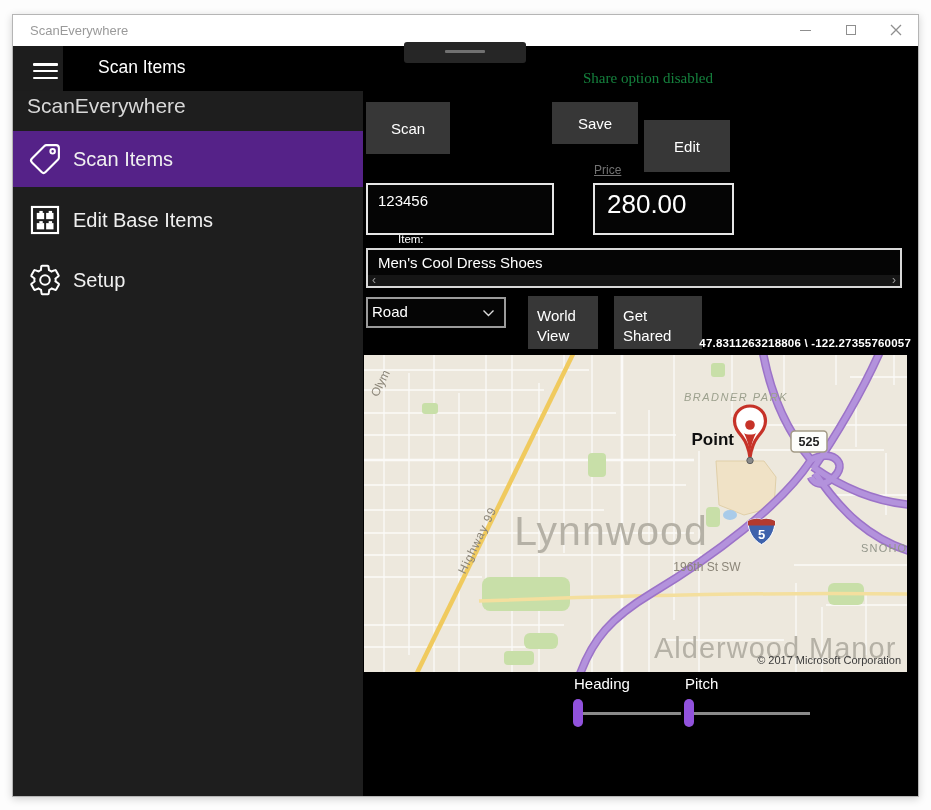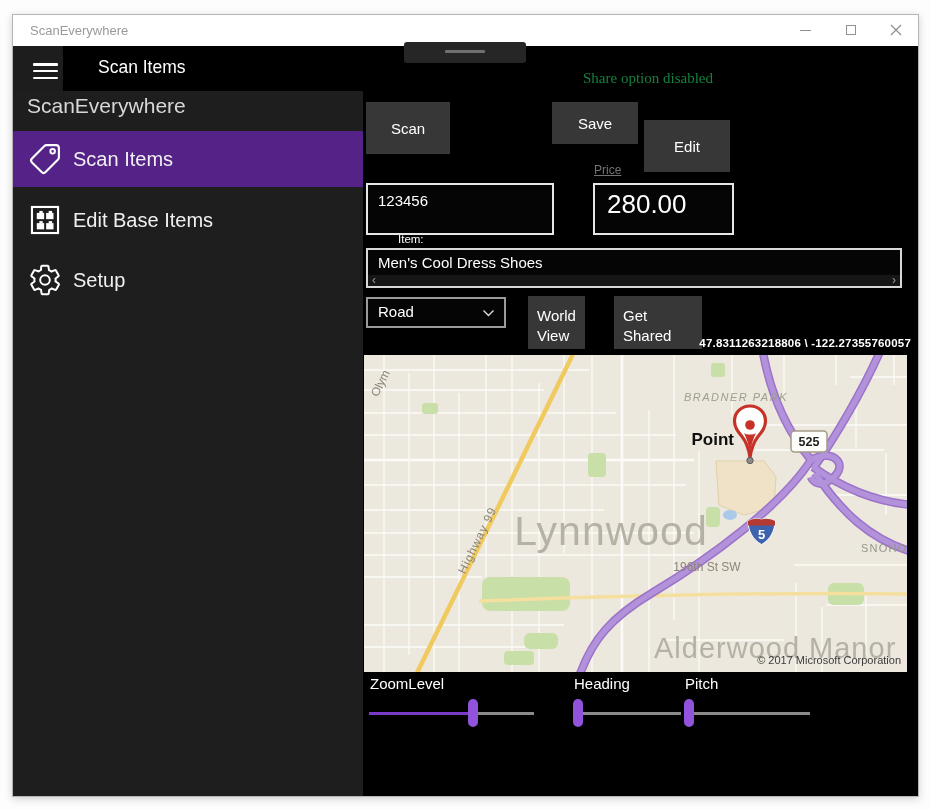--- a/index.html
+++ b/index.html
@@ -48,21 +48,21 @@
   .barcode-field { left:353px; top:137px; width:188px; height:52px; border:2px solid #e6e6e6; font-size:15px; padding:7px 10px; }
   .price-label { position:absolute; left:581px; top:117px; font-size:12px; color:#737373;text-decoration:underline; }
   .price-field { left:580px; top:137px; width:141px; height:52px; border:2px solid #e6e6e6; font-size:26px; padding:4px 12px; }
   .item-label { position:absolute; left:353px; top:187px; font-size:11.5px; color:#fff;margin-left:32px; }
   .item-field { left:353px; top:202px; width:536px; height:40px; border:2px solid #d8d8d8; font-size:15px; padding:4px 10px; }
   .item-scrollbar { position:absolute; left:0; bottom:0; width:100%; height:11px; background:#161616; color:#9a9a9a; }
   .item-scrollbar .arr { position:absolute; top:-2px; font-size:12px; line-height:14px; cursor:pointer; }
   .item-scrollbar .arr.l { left:4px; } .item-scrollbar .arr.r { right:4px; }
 
   .combo { position:absolute; left:353px; top:251px; width:140px; height:31px; background:#050505; border:2px solid #9b9b9b;
-           color:#fff; font-size:15px; padding-left:10px; line-height:26px; cursor:pointer; }
+           color:#fff; font-size:15px; padding-left:4px; line-height:26px; cursor:pointer; }
   .combo svg { position:absolute; right:9px; top:10px; }
 
   .coords { position:absolute; right:7px; top:291px; font-size:11.5px; font-weight:bold; color:#fff; letter-spacing:.2px; }
 
   .mapbox { position:absolute; left:351px; top:309px; width:543px; height:317px; cursor:grab; }
 
   
   .slider-group { position:absolute; width:165px; }
   .slider-label { font-size:15px; color:#fff; margin-left:1px; }
   .slider { position:relative; height:28px; margin-top:7px; cursor:pointer; }
@@ -172,21 +172,21 @@
       </div>
     </div>
 
     <div class="combo">
       <span>Road</span>
       <svg width="13" height="9" viewBox="0 0 13 9">
         <polyline points="1.5,1.5 6.5,6.5 11.5,1.5" fill="none" stroke="#dcdcdc" stroke-width="1.4"></polyline>
       </svg>
     </div>
 
-    <button class="btn multiline" style="left:515px;top:250px;width:57px;height:53px">World View</button>
+    <button class="btn multiline" style="left:515px;top:250px;width:70px;height:53px">World View</button>
     <button class="btn multiline" style="left:601px;top:250px;width:88px;height:53px">Get Shared</button>
 
     <div class="coords">47.8311263218806 \ -122.27355760057</div>
 
     <div class="mapbox">
       <svg width="543" height="317" viewBox="0 0 543 317">
         <rect x="0" y="0" width="543" height="317" fill="#EDE8DD"></rect>
 
         <g stroke="#ffffff" stroke-width="1.3" opacity="0.8" fill="none">
           <path d="M20,0V317 M45,18V300 M70,0V317 M95,38V317 M122,0V255 M148,0V317 M175,28V317 M200,0V198 M228,0V317 M285,55V317 M310,0V265 M335,96V317 M368,0V62 M420,0V42 M432,228V317 M458,252V317 M472,0V30 M492,36V92 M502,238V300 M522,98V160 M530,0V30"></path>
@@ -261,28 +261,20 @@
           <path d="M386,51 c-9,0 -15.5,6.5 -15.5,15 c0,6.5 3.5,10.5 7.5,15.5 c3.5,4.5 6.5,10.5 8,21 c1.5,-10.5 4.5,-16.5 8,-21 c4,-5 7.5,-9 7.5,-15.5 c0,-8.5 -6.5,-15 -15.5,-15 z" fill="#ffffff" stroke="#C63228" stroke-width="3.2" stroke-linejoin="round"></path>
           <circle cx="386" cy="70" r="4.8" fill="#C63228"></circle>
           <path d="M380,78 C382.5,83 384.5,89 386,98 C387.5,89 389.5,83 392,78 C390,80 382,80 380,78 Z" fill="#C63228"></path>
           <circle cx="386" cy="105.5" r="3.2" fill="#8a8a8a" stroke="#5f5f5f" stroke-width="1"></circle>
         </g>
 
         <text x="537" y="309" text-anchor="end" font-size="11" fill="#3c3c3c">© 2017 Microsoft Corporation</text>
       </svg>
     </div>
 
-    <div class="slider-group" style="left:356px;top:629px;width:165px">
-      <div class="slider-label">ZoomLevel</div>
-      <div class="slider">
-        <div class="track"></div>
-        <div class="fill" style="width: calc(64% - 1.4px);"></div>
-        <div class="thumb" style="left: calc(64% - 6.4px);"></div>
-      </div>
-    </div>
     <div class="slider-group" style="left:560px;top:629px;width:108px">
       <div class="slider-label">Heading</div>
       <div class="slider">
         <div class="track"></div>
         <div class="fill" style="width: calc(0% + 5px);"></div>
         <div class="thumb" style="left: calc(0% + 0px);"></div>
       </div>
     </div>
     <div class="slider-group" style="left:671px;top:629px;width:126px">
       <div class="slider-label">Pitch</div>

